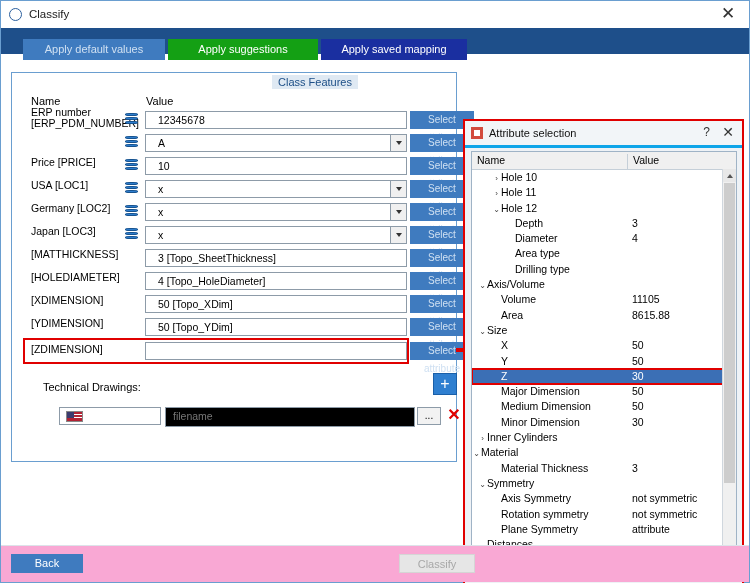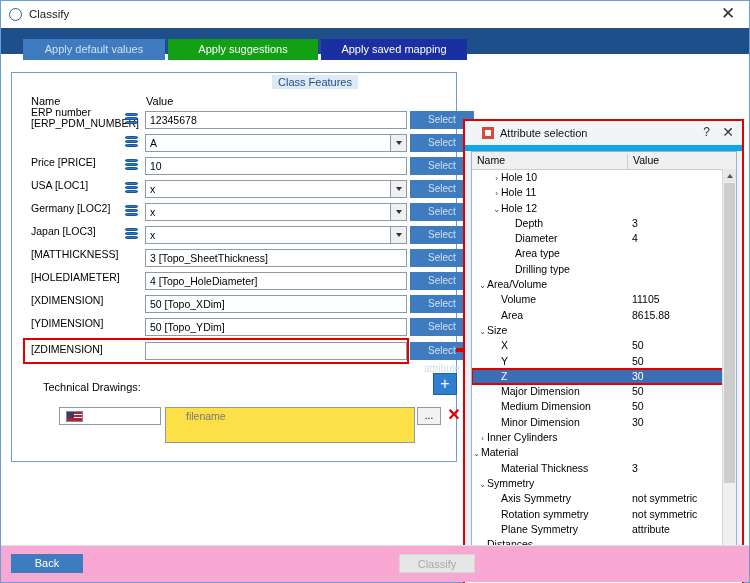--- a/index.html
+++ b/index.html
@@ -162,21 +162,21 @@
     position: absolute;
     left: 133px;
     top: 0;
     width: 262px;
     height: 18px;
     border: 1px solid #8d9ba8;
     background: #fff;
     box-sizing: border-box;
     font-size: 10.5px;
     line-height: 16px;
-    padding-left: 4px;
+    padding-left: 12px;
     color: #000;
     cursor: text;
   }
   .field.with-caret { padding-right: 18px; }
   .caret {
     position: absolute;
     right: 0; top: 0;
     width: 15px; height: 16px;
     background: #f0f0f0;
     border-left: 1px solid #8d9ba8;
@@ -251,27 +251,27 @@
   .flag::before {
     content: "";
     position: absolute;
     left: 0; top: 0;
     width: 7px; height: 6px;
     background: #3c3b6e;
   }
   .filename-field {
     position: absolute;
     left: 153px; top: 334px;
-    width: 250px; height: 36px;
+    width: 250px; height: 20px;
     border: 1px solid #8d9ba8;
-    background: #fde047;
+    background: #000000;
     box-sizing: border-box;
     font-size: 10.5px;
     line-height: 16px;
-    padding-left: 20px;
+    padding-left: 7px;
     color: #777;
   }
   .browse-btn {
     position: absolute;
     left: 405px; top: 334px;
     width: 24px; height: 18px;
     border: 1px solid #8d9ba8;
     background: #f2f2f2;
     font-size: 10px;
     line-height: 16px;
@@ -320,22 +320,22 @@
     border: 2px solid #e00000;
     background: #eef2f6;
     box-sizing: border-box;
   }
   .attr-titlebar {
     position: relative;
     height: 24px;
     background: #f2f5f8;
     display: flex;
     align-items: center;
-    padding-left: 17px;
-    border-bottom: 6px solid #0ea5e9;
+    padding-left: 6px;
+    border-bottom: 3px solid #0ea5e9;
   }
   .attr-icon {
     width: 12px; height: 12px;
     background: #d24b3e;
     margin-right: 6px;
     position: relative;
   }
   .attr-icon::after {
     content: "";
     position: absolute;
@@ -650,21 +650,21 @@
               <span class="tname" style="left: 34px;"><span class="twisty"></span><span>Diameter</span></span>
               <span class="tval">4</span>
             </div>
             <div class="trow">
               <span class="tname" style="left: 34px;"><span class="twisty"></span><span>Area type</span></span>
             </div>
             <div class="trow">
               <span class="tname" style="left: 34px;"><span class="twisty"></span><span>Drilling type</span></span>
             </div>
             <div class="trow">
-              <span class="tname" style="left: 6px;"><span class="twisty">⌄</span><span>Area/Volume</span></span>
+              <span class="tname" style="left: 6px;"><span class="twisty">⌄</span><span>Axis/Volume</span></span>
             </div>
             <div class="trow">
               <span class="tname" style="left: 20px;"><span class="twisty"></span><span>Volume</span></span>
               <span class="tval">11105</span>
             </div>
             <div class="trow">
               <span class="tname" style="left: 20px;"><span class="twisty"></span><span>Area</span></span>
               <span class="tval">8615.88</span>
             </div>
             <div class="trow">

